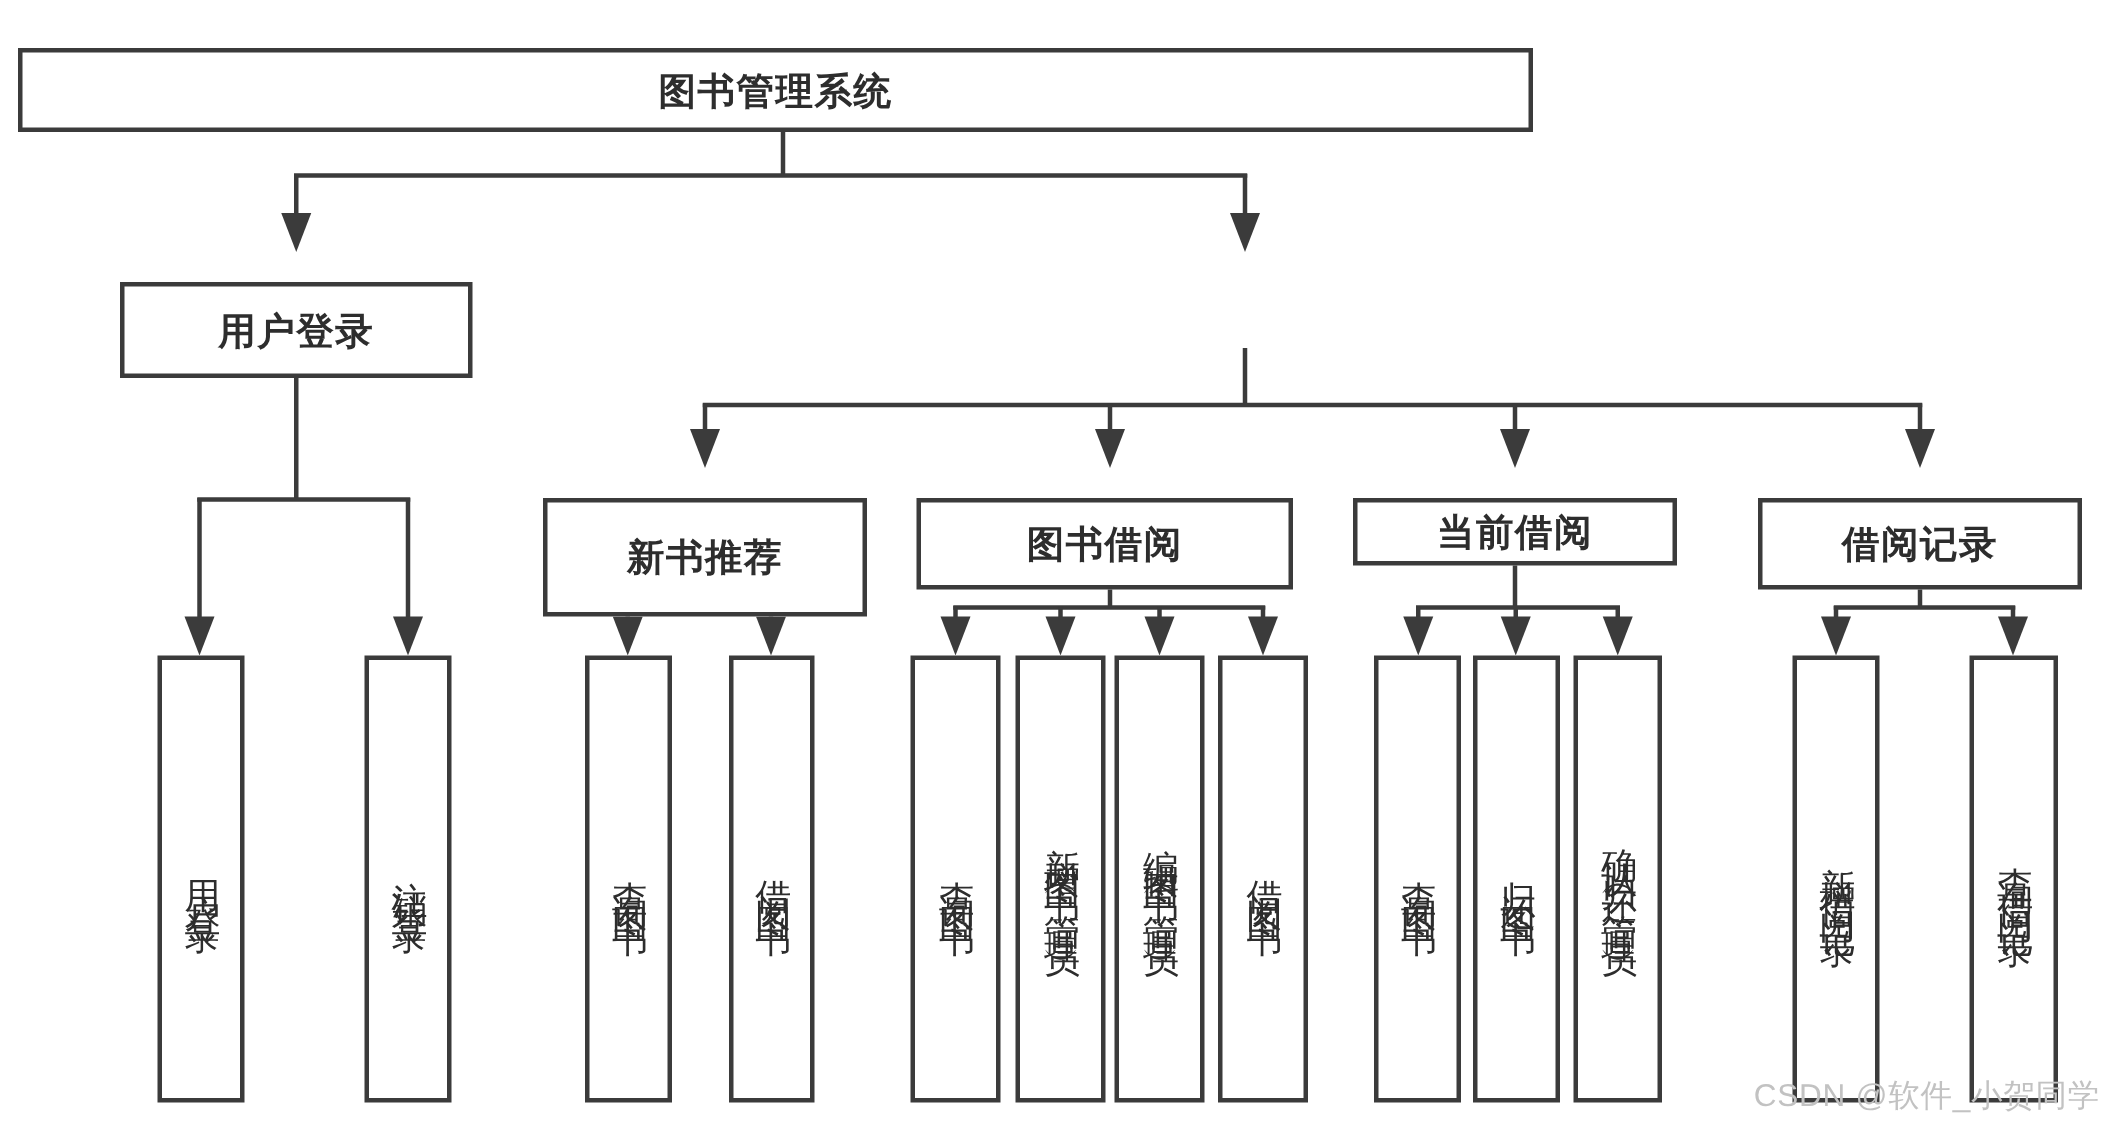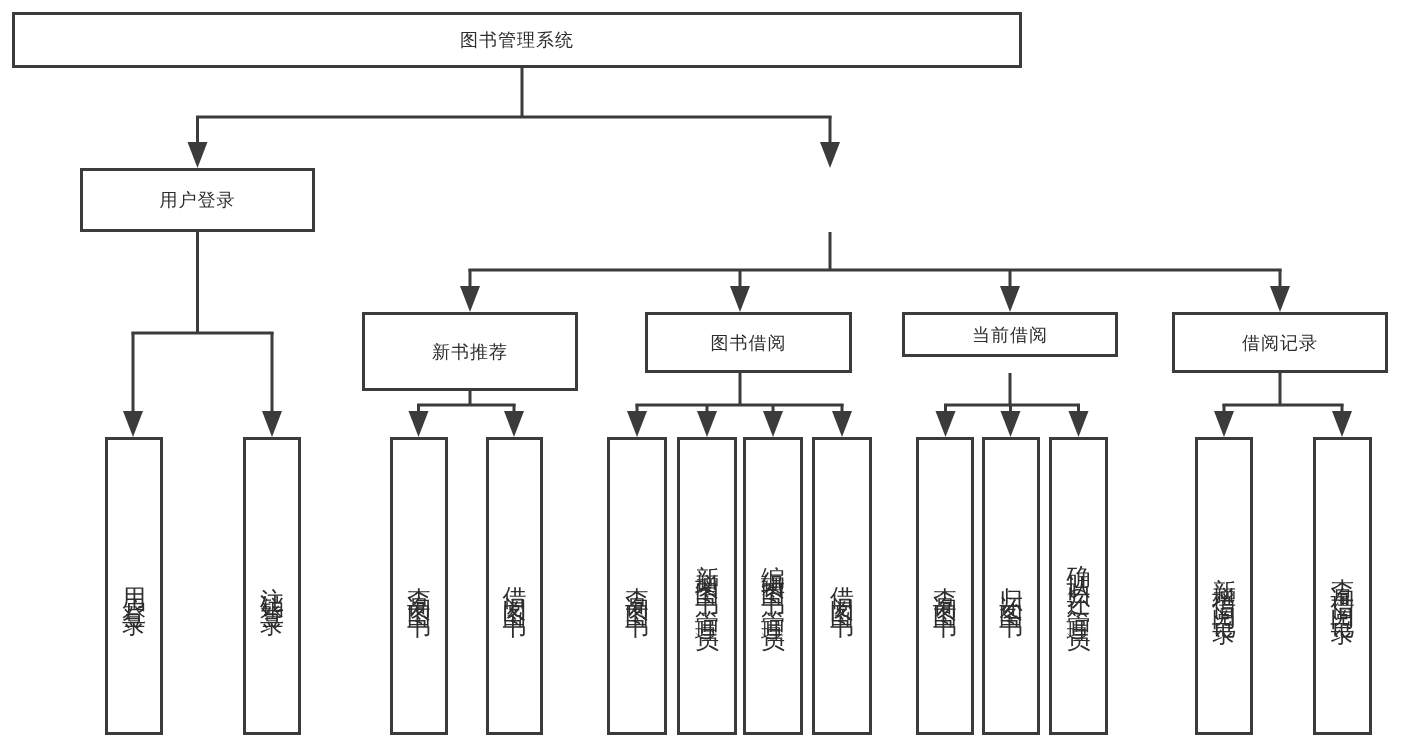--- a/index.html
+++ b/index.html
@@ -26,24 +26,25 @@
     box-sizing: border-box;
     border: 3px solid #3b3b3b;
     background: #ffffff;
     display: flex;
     align-items: center;
     justify-content: center;
     z-index: 1;
     color: #2d2d2d;
   }
   .hbox {
-    font-size: 18px;
-    font-weight: 400;
+    font-size: 25px;
+    font-weight: 700;
     letter-spacing: 1px;
     white-space: nowrap;
+    margin-top: 20px;
   }
   .vbox {
     font-size: 24px;
     font-weight: 500;
   }
   .vbox .vtext {
     writing-mode: vertical-rl;
     text-orientation: mixed;
     letter-spacing: 9px;
     line-height: 1;
@@ -135,21 +136,21 @@
     <span>图书管理系统</span>
   </div>
 
   <div class="node hbox" style="left:80px;top:168px;width:235px;height:64px">
     <span>用户登录</span>
   </div>
 
   <div class="node hbox" style="left:362px;top:312px;width:216px;height:79px">
     <span>新书推荐</span>
   </div>
-  <div class="node hbox" style="left:645px;top:312px;width:207px;height:61px">
+  <div class="node hbox" style="left:611px;top:312px;width:251px;height:61px">
     <span>图书借阅</span>
   </div>
   <div class="node hbox" style="left:902px;top:312px;width:216px;height:45px">
     <span>当前借阅</span>
   </div>
   <div class="node hbox" style="left:1172px;top:312px;width:216px;height:61px">
     <span>借阅记录</span>
   </div>
 
   <div class="node vbox" style="left:105px;top:437px;width:58px;height:298px">
@@ -189,14 +190,15 @@
     <span class="vtext">确认归还（管理员）</span>
   </div>
 
   <div class="node vbox" style="left:1195px;top:437px;width:58px;height:298px">
     <span class="vtext">新增借阅记录</span>
   </div>
   <div class="node vbox" style="left:1313px;top:437px;width:59px;height:298px">
     <span class="vtext">查询借阅记录</span>
   </div>
 
+  <div class="watermark">CSDN @软件_小贺同学</div>
 
 </div>
 
 </body></html>

